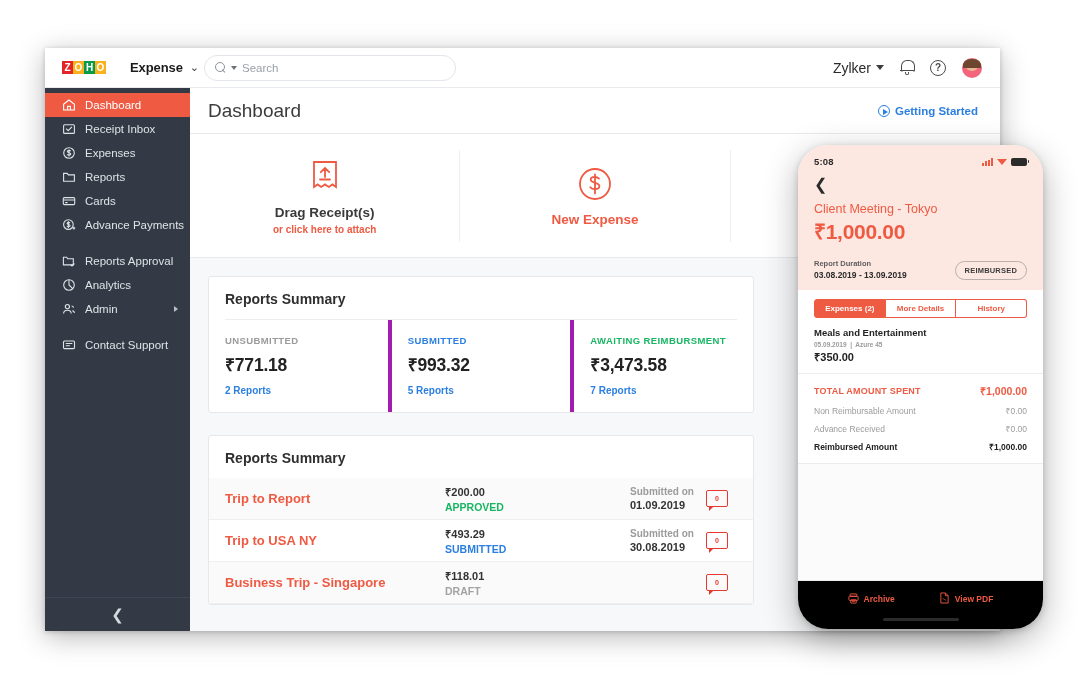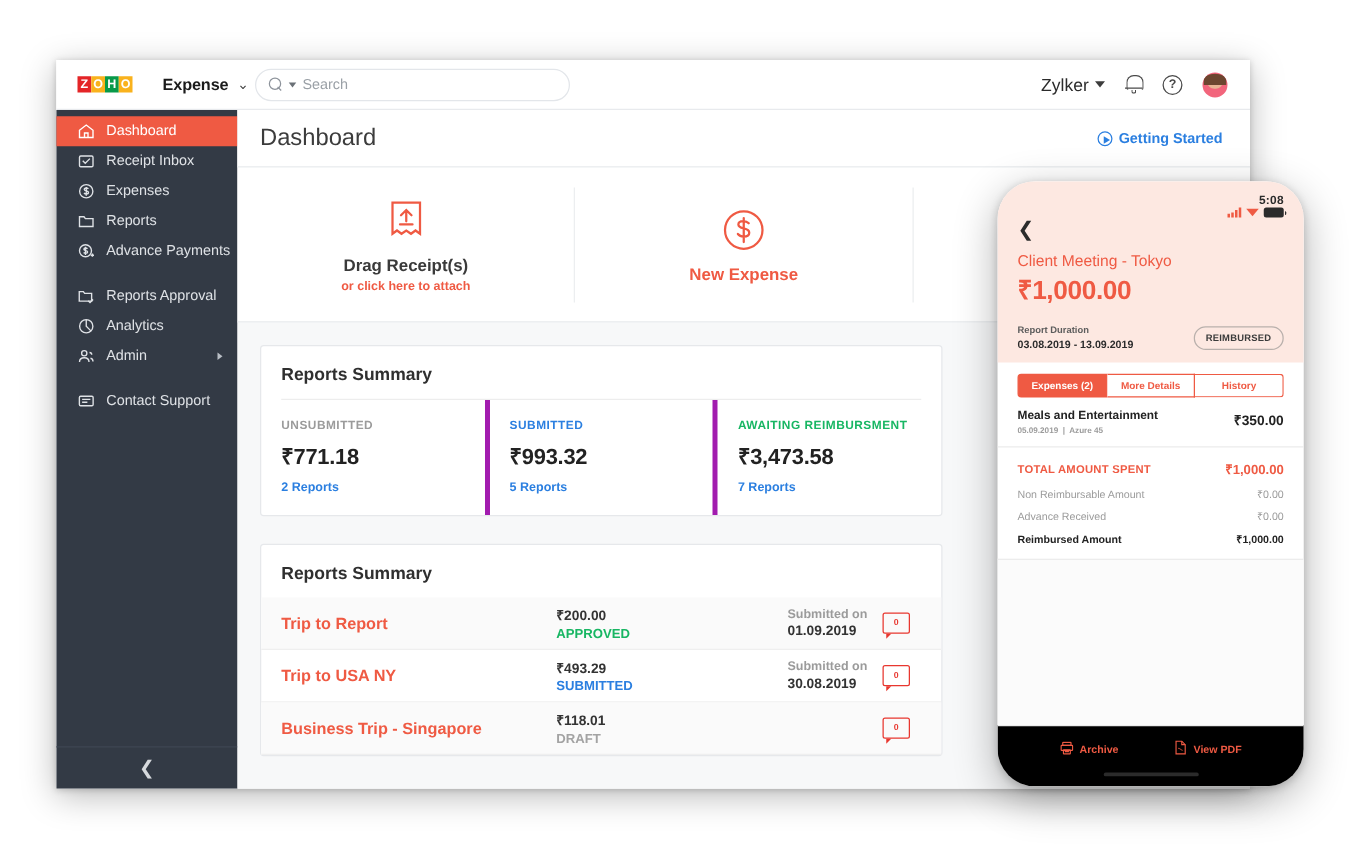--- a/index.html
+++ b/index.html
@@ -176,21 +176,21 @@
     border-left:4px solid #e8372f;border-bottom:4px solid transparent;border-top:0;}
 
   
   #phone {
     position:absolute; left:798px; top:145px; width:245px; height:484px;
     background:#ffffff; border-radius:30px;
     box-shadow: 0 10px 34px rgba(0,0,0,0.30), 0 2px 7px rgba(0,0,0,0.18);
     overflow:hidden; display:flex; flex-direction:column;
   }
   .ph-head { background:#fde8e1; padding:10px 16px 10px 16px; flex:0 0 auto; position:relative; }
-  .ph-status { display:flex; align-items:flex-end; height:13px;flex-direction:column; }
+  .ph-status { display:flex; align-items:center; height:13px; }
   .ph-time { font-size:9.5px; font-weight:700; color:#2b2b2b; letter-spacing:0.2px; }
   .ph-notch { flex:1 1 auto; height:13px; }
   .ph-sicons { display:flex; align-items:center; gap:4px; }
   .bars { display:flex; align-items:flex-end; gap:1px; height:8px; }
   .bars i { width:2px; background:#ef5a43; display:block; }
   .wifi { width:10px;height:8px; position:relative; }
   .wifi::before{content:"";position:absolute;left:0;top:1px;width:0;height:0;
     border-left:5px solid transparent;border-right:5px solid transparent;border-top:6px solid #ef5a43;}
   .batt { width:16px;height:8px;background:#2b2b2b;border-radius:2px; position:relative; }
   .batt::after{content:"";position:absolute;right:-2px;top:2.5px;width:1.5px;height:3px;background:#2b2b2b;border-radius:0 1px 1px 0;}
@@ -208,21 +208,21 @@
   .ph-tabs { display:flex; margin:9px 16px 0 16px; }
   .ph-tab {
     flex:1 1 0; border:1px solid #ef5a43; text-align:center; padding:4px 0;
     font-size:8px; font-weight:700; color:#ef5a43; cursor:pointer; background:#fff;
   }
   .ph-tab.active { background:#ef5a43; color:#fff; }
   .ph-tab:first-child { border-radius:3px 0 0 3px; }
   .ph-tab:last-child { border-radius:0 3px 3px 0; }
   .ph-tab + .ph-tab { border-left:none; }
 
-  .ph-exp { padding:9px 16px 9px 16px; border-bottom:1px solid #ececec; display:flex; align-items:flex-start; }
+  .ph-exp { padding:9px 16px 9px 16px; border-bottom:1px solid #ececec; display:flex; align-items:flex-start;flex-direction:column; }
   .ph-exp-l { flex:1 1 auto; }
   .ph-exp-t { font-size:9.5px; font-weight:700; color:#222; }
   .ph-exp-m { font-size:6.5px; color:#9b9b9b; margin-top:3px; font-weight:600; }
   .ph-exp-a { font-size:11px; font-weight:700; color:#222; white-space:nowrap; margin-top:1px; }
 
   .ph-tot { padding:10px 16px 4px 16px; }
   .ph-tot-row { display:flex; align-items:center; margin-bottom:7px; }
   .ph-tot-row .k { font-size:8.5px; }
   .ph-tot-row .v { margin-left:auto; font-size:8.5px; }
   .ph-tot-row.head .k { color:#ef5a43; font-weight:600; font-size:9px; letter-spacing:0.2px; }
@@ -316,20 +316,29 @@
 
           <div class="nav-item">
             <span class="ico">
                 <svg width="14" height="14" viewBox="0 0 14 14" fill="none" stroke="currentColor" stroke-width="1.1">
                   <path d="M1.6 11.2V3.4h3.6l1.1 1.5h6.1v6.3z"></path>
                 </svg>
               </span>
             <span class="lbl">Reports</span>
           </div>
 
+          <div class="nav-item">
+            <span class="ico">
+                <svg width="14" height="14" viewBox="0 0 14 14" fill="none" stroke="currentColor" stroke-width="1.1">
+                  <rect x="1.3" y="3.6" width="11.4" height="7" rx="1"></rect>
+                  <path d="M1.3 6h11.4M3.2 8.6h2.3"></path>
+                </svg>
+              </span>
+            <span class="lbl">Cards</span>
+          </div>
 
           <div class="nav-item">
             <span class="ico">
                 <svg width="14" height="14" viewBox="0 0 14 14" fill="none" stroke="currentColor" stroke-width="1.1">
                   <circle cx="6.4" cy="6.6" r="4.8"></circle>
                   <path d="M8 5c-.4-.4-.9-.6-1.5-.6-.8 0-1.4.4-1.4 1 0 1.5 3 .6 3 2.2 0 .7-.7 1.1-1.6 1.1-.7 0-1.2-.2-1.6-.7M6.4 3.3v6.6"></path>
                   <path d="M10.6 10.1h2.6M11.9 8.8v2.6" stroke-width="1.2"></path>
                 </svg>
               </span>
             <span class="lbl">Advance Payments</span>

